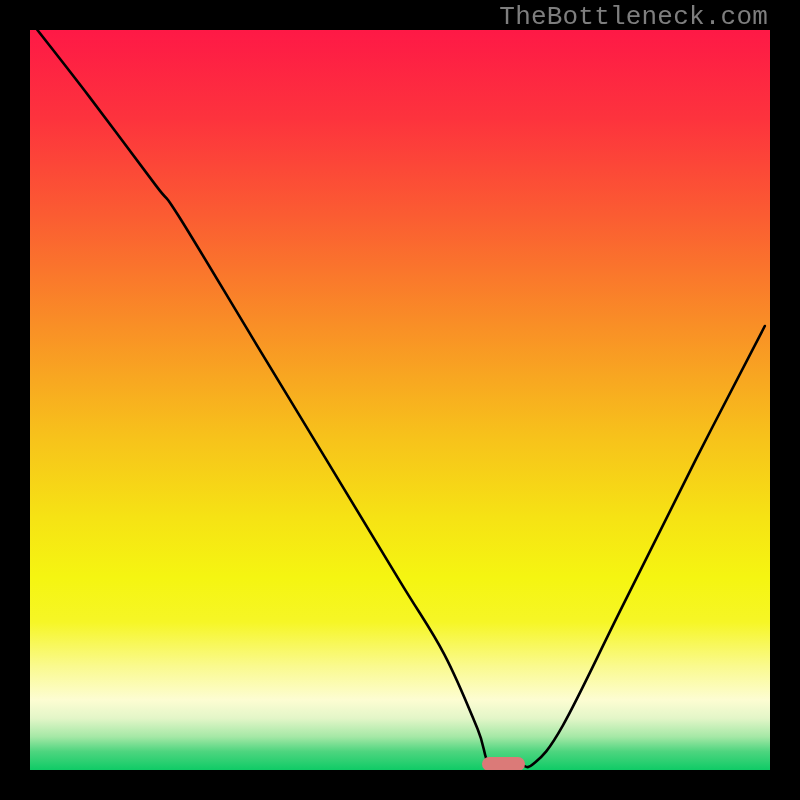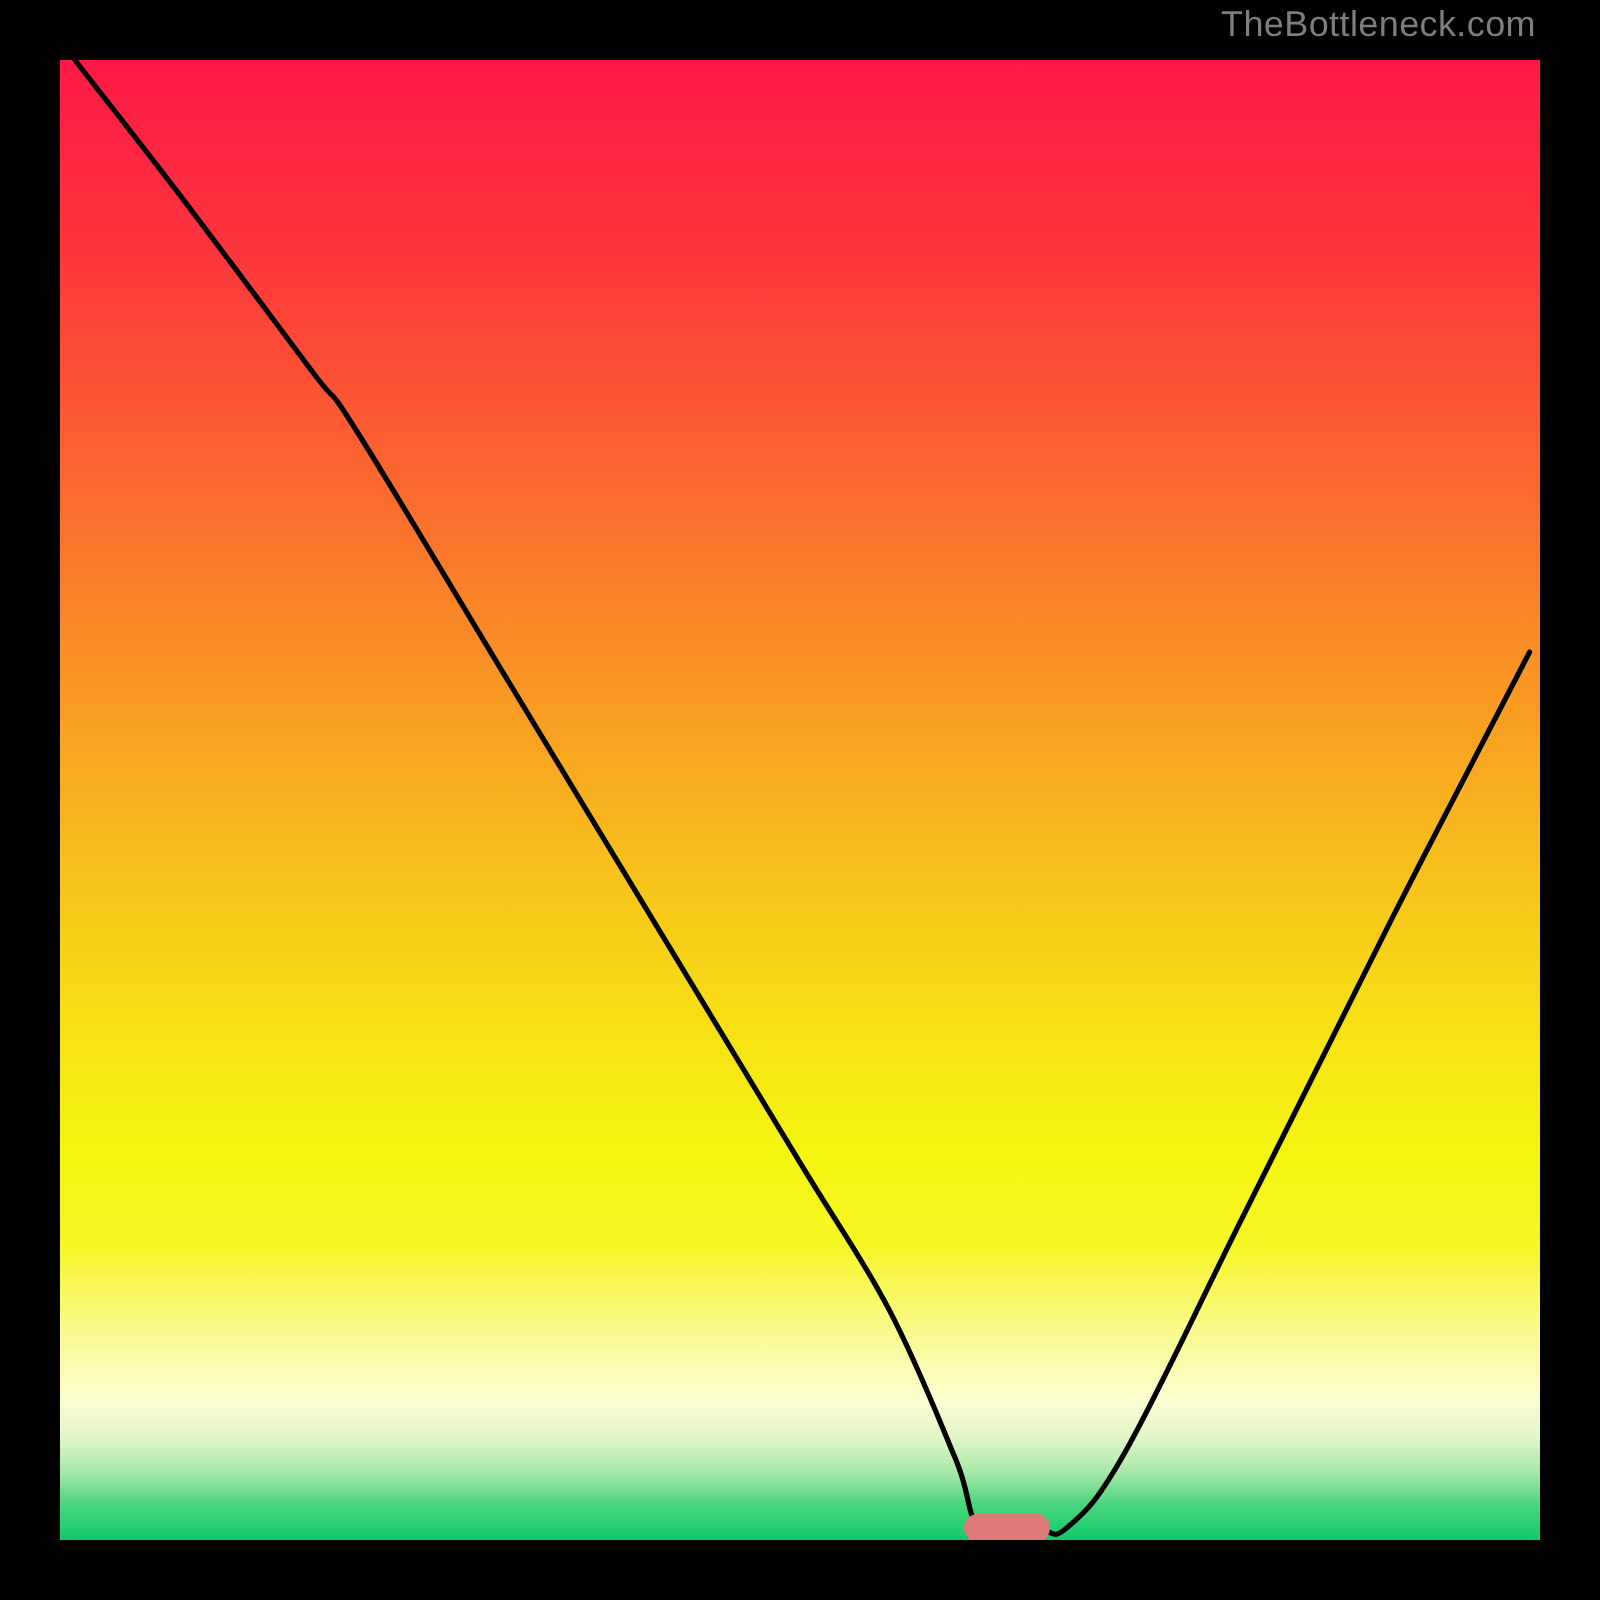--- a/index.html
+++ b/index.html
@@ -34,22 +34,22 @@
     position: absolute;
     left: 0;
     top: 0;
     width: 740px;
     height: 740px;
   }
   .watermark {
     position: absolute;
     top: 2px;
     right: 32px;
-    font-family: Liberation Sans, sans-serif;
-    font-size: 18px;
+    font-family: Liberation Mono, monospace;
+    font-size: 26px;
     color: #7e7e7e;
     letter-spacing: 0.2px;
     text-align: right;
   }
 </style>
 </head>
 <body>
 
 <div class="frame">
   <div class="watermark">TheBottleneck.com</div>

